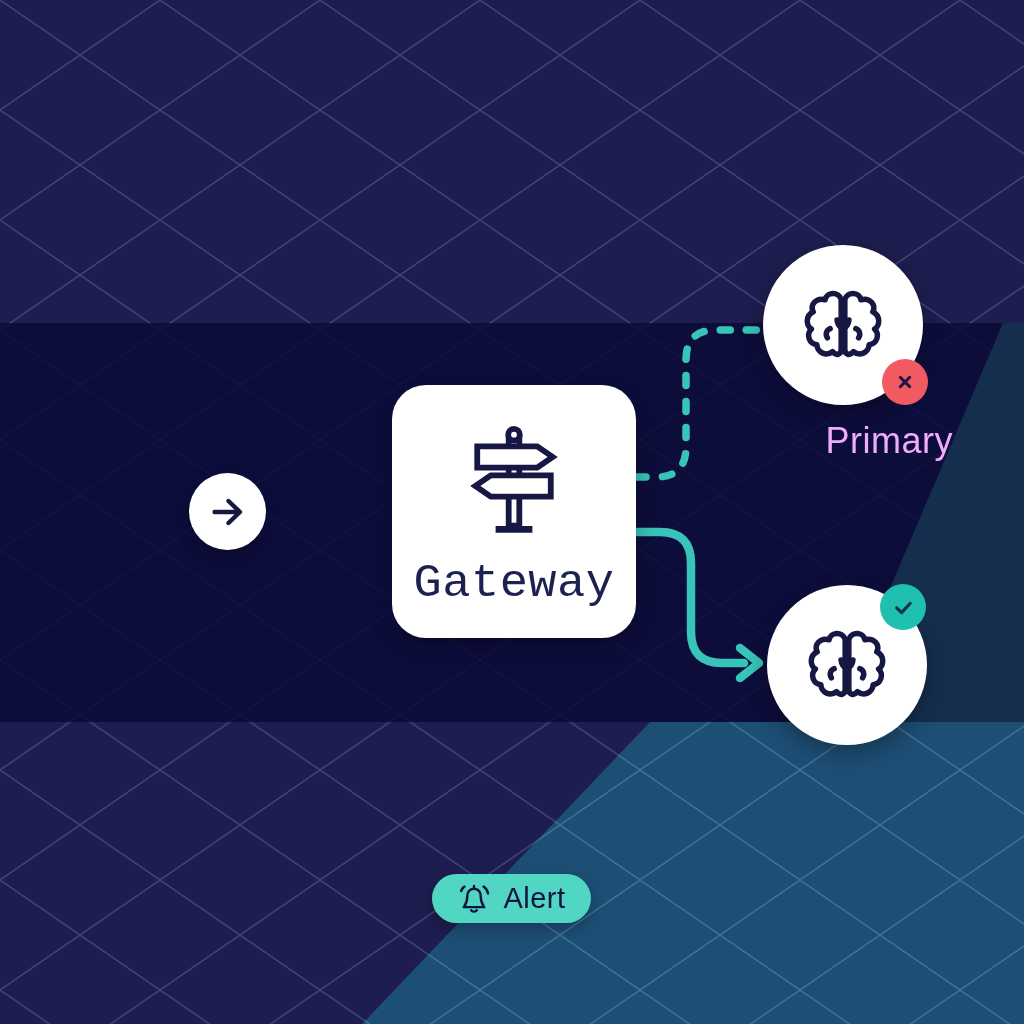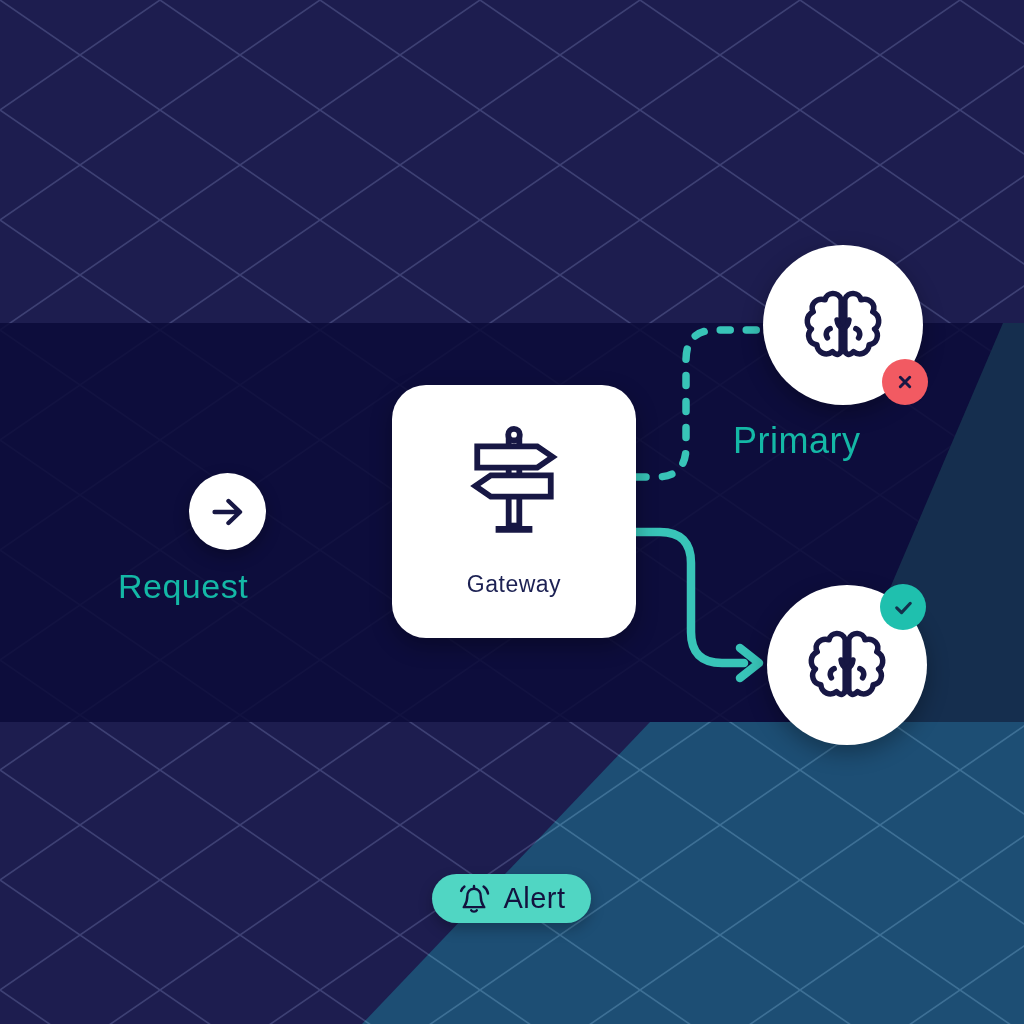--- a/index.html
+++ b/index.html
@@ -3,22 +3,22 @@
 <meta charset="utf-8">
 <style>
   html,body{margin:0;padding:0;background:#0b0b22;}
   .stage{
     position:relative;width:1024px;height:1024px;overflow:hidden;
     font-family:"Liberation Sans", sans-serif;
     background:#1d1d4f;
   }
   .stage svg.bg{position:absolute;left:0;top:0;}
   .node-label{
-    position:absolute;text-align:left;
-    color:#14b8a6;font-size:35px;letter-spacing:.5px;
+    position:absolute;text-align:right;
+    color:#f0abfc;font-size:35px;letter-spacing:.5px;
   }
   .circle-s{
     position:absolute;width:77px;height:77px;border-radius:50%;
     background:#ffffff;display:flex;align-items:center;justify-content:center;
     box-shadow:0 6px 16px rgba(0,0,0,.28);
   }
   .circle-l{
     position:absolute;width:160px;height:160px;border-radius:50%;
     background:#ffffff;display:flex;align-items:center;justify-content:center;
     box-shadow:0 8px 22px rgba(0,0,0,.30);
@@ -30,21 +30,21 @@
   .badge.error{background:#f25a62;}
   .badge.success{background:#1fc0ae;}
   .gateway-card{
     position:absolute;left:392px;top:385px;width:244px;height:253px;
     border-radius:34px;background:#ffffff;
     display:flex;flex-direction:column;align-items:center;
     padding-top:40px;box-sizing:border-box;
     box-shadow:0 8px 22px rgba(0,0,0,.30);
   }
   .gateway-label{
-    margin-top:28px;font-size:23px;color:#1c2153;letter-spacing:.5px;
+    margin-top:14px;font-size:47px;color:#1c2153;letter-spacing:.5px;font-family:Liberation Mono, monospace;
   }
   .alert-pill{
     position:absolute;left:432px;top:874px;width:159px;height:49px;
     border-radius:26px;background:#50d6c3;
     display:flex;align-items:center;justify-content:center;gap:12px;
     box-shadow:0 6px 14px rgba(0,0,0,.25);
   }
   .alert-text{font-size:29px;color:#13133f;font-weight:500;letter-spacing:.5px;}
 </style>
 </head>
@@ -75,21 +75,20 @@
 
     <path d="M636 532 H660 Q691 532 691 563 V632 Q691 663 722 663 H744" fill="none" stroke="#38c4b8" stroke-width="8.5" stroke-linecap="round"></path>
     <path d="M740 648 L759 663 L740 678" fill="none" stroke="#38c4b8" stroke-width="8.5" stroke-linecap="round" stroke-linejoin="round"></path>
   </svg>
 
   <div class="circle-s" style="left:189px;top:473px;">
     <svg width="46" height="46" viewBox="0 0 48 48">
       <path d="M10 24 H35 M24.5 12.5 L36.5 24 L24.5 35.5" fill="none" stroke="#171744" stroke-width="4.6" stroke-linecap="round" stroke-linejoin="round"></path>
     </svg>
   </div>
-  <div class="node-label" style="left:118px;top:567px;width:220px;font-size:34px;">Request</div>
 
   <div class="gateway-card">
     <svg width="98" height="118" viewBox="0 0 100 122">
       <g fill="#ffffff" stroke="#171744" stroke-width="6" stroke-linejoin="miter">
         <rect x="44.5" y="14" width="11" height="90"></rect>
         <circle cx="50" cy="10" r="6"></circle>
         <path d="M12 22 H74 L90 33 L74 44 H12 Z"></path>
         <path d="M88 52 H26 L10 63 L26 74 H88 Z"></path>
       </g>
       <path d="M31 108 H69" stroke="#171744" stroke-width="7"></path>

